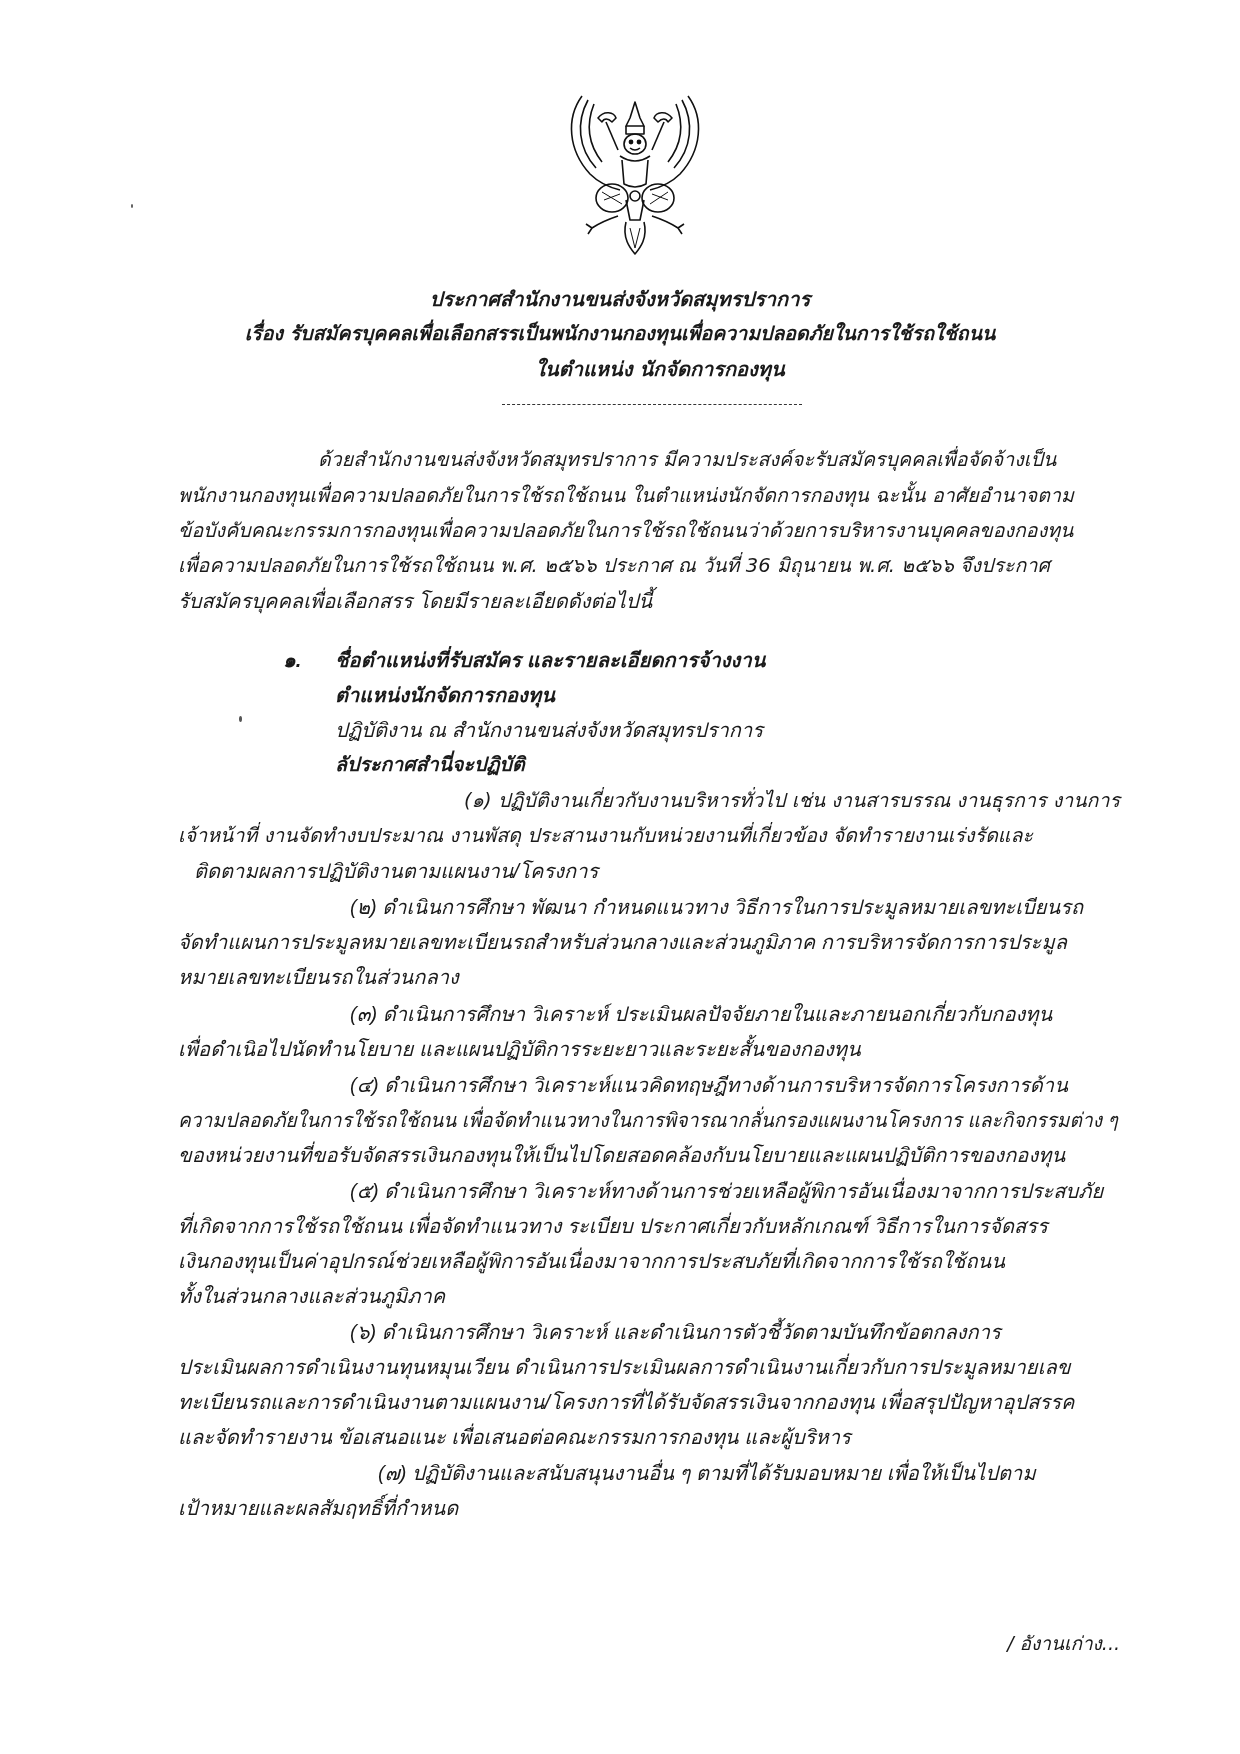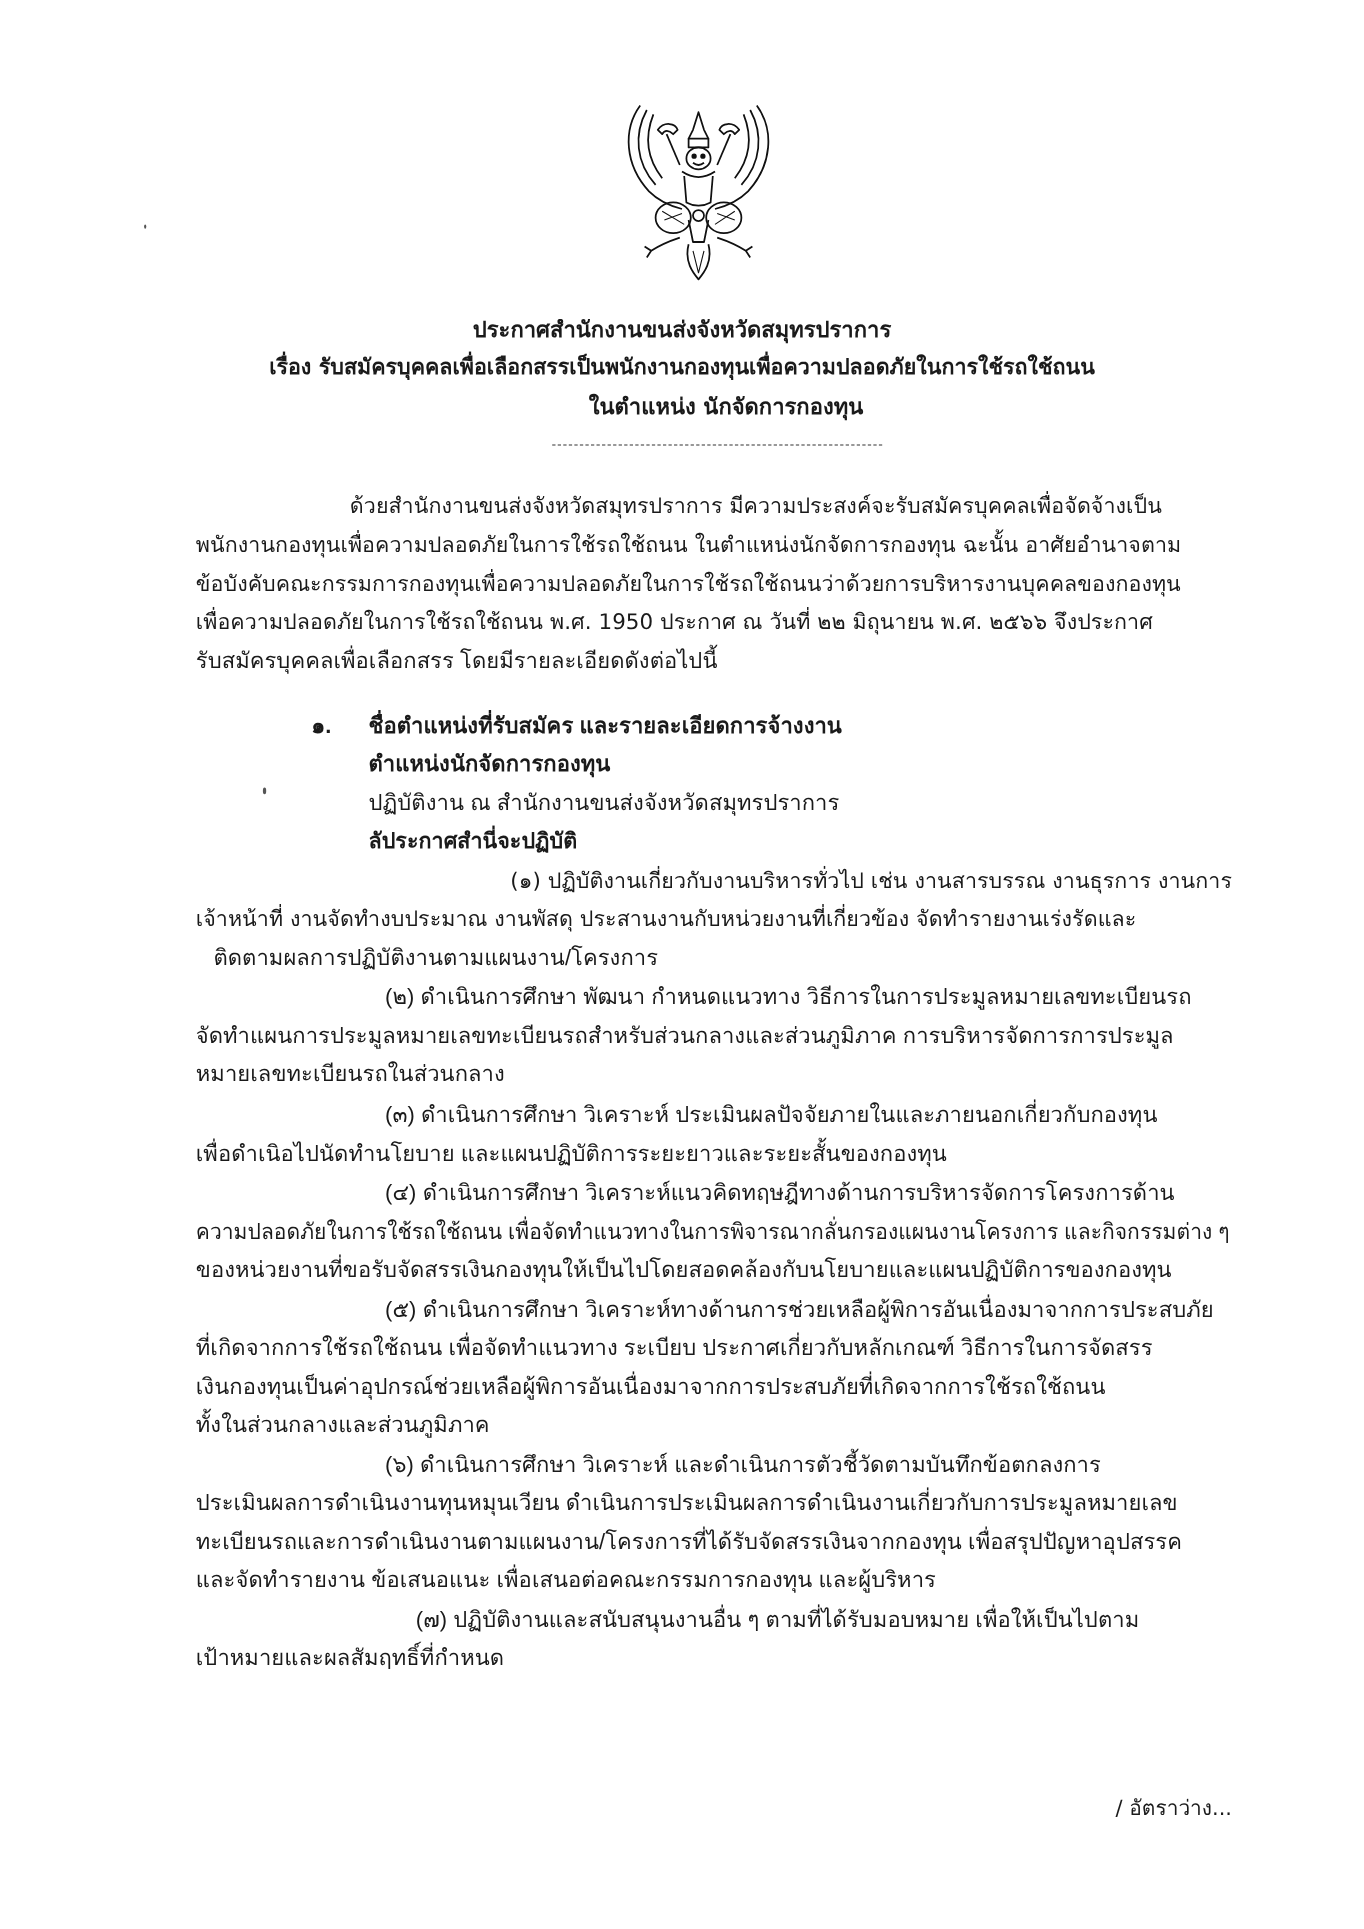--- a/index.html
+++ b/index.html
@@ -1,21 +1,21 @@
 <!DOCTYPE html>
 <html><head>
   <meta charset="utf-8">
   <style>
     html, body { margin: 0; padding: 0; background: #ffffff; }
     body {
       width: 1240px; height: 1754px; position: relative; overflow: hidden;
       font-family: "DejaVu Sans", "Liberation Sans", sans-serif;
       color: #1a1a1a;
     }
-    .page { position: absolute; left: 0; top: 0; width: 1240px; height: 1754px; }
+    .page { position: absolute; left: 0; top: 0; width: 1240px; height: 1754px; font-style: italic; }
     .emblem { position: absolute; left: 560px; top: 88px; width: 150px; height: 170px; }
     .emblem svg { width: 100%; height: 100%; }
     .center-line {
       position: absolute; left: 0; width: 1240px; text-align: center;
       font-size: 20px; font-weight: bold; white-space: nowrap;
     }
     .hdr1 { top: 283px; }
     .hdr2 { top: 318px; }
     .hdr3 { top: 353px; padding-left: 40px; }
     .dash-rule {
@@ -82,21 +82,21 @@
   </div>
 
   <div class="center-line hdr1">ประกาศสำนักงานขนส่งจังหวัดสมุทรปราการ</div>
   <div class="center-line hdr2" style="font-size:19.5px;">เรื่อง  รับสมัครบุคคลเพื่อเลือกสรรเป็นพนักงานกองทุนเพื่อความปลอดภัยในการใช้รถใช้ถนน</div>
   <div class="center-line hdr3">ในตำแหน่ง นักจัดการกองทุน</div>
   <div class="dash-rule"></div>
 
   <div class="line" style="left:318px;top:446px;width:800px;">ด้วยสำนักงานขนส่งจังหวัดสมุทรปราการ มีความประสงค์จะรับสมัครบุคคลเพื่อจัดจ้างเป็น</div>
   <div class="line" style="top:482px;">พนักงานกองทุนเพื่อความปลอดภัยในการใช้รถใช้ถนน ในตำแหน่งนักจัดการกองทุน  ฉะนั้น อาศัยอำนาจตาม</div>
   <div class="line" style="top:517px;">ข้อบังคับคณะกรรมการกองทุนเพื่อความปลอดภัยในการใช้รถใช้ถนนว่าด้วยการบริหารงานบุคคลของกองทุน</div>
-  <div class="line" style="top:552px;">เพื่อความปลอดภัยในการใช้รถใช้ถนน พ.ศ. 1950 ประกาศ ณ วันที่ ๒๒ มิถุนายน พ.ศ. ๒๕๖๖ จึงประกาศ</div>
+  <div class="line" style="top:552px;">เพื่อความปลอดภัยในการใช้รถใช้ถนน พ.ศ. ๒๕๖๖ ประกาศ ณ วันที่ 36 มิถุนายน พ.ศ. ๒๕๖๖ จึงประกาศ</div>
   <div class="line cond" style="top:587px;">รับสมัครบุคคลเพื่อเลือกสรร โดยมีรายละเอียดดังต่อไปนี้</div>
 
   <div class="line cond bold" style="left:283px;top:646px;width:40px;">๑.</div>
   <div class="line cond bold" style="left:335px;top:646px;width:780px;">ชื่อตำแหน่งที่รับสมัคร และรายละเอียดการจ้างงาน</div>
   <div class="line cond bold" style="left:335px;top:681px;width:780px;">ตำแหน่งนักจัดการกองทุน</div>
   <div class="line cond" style="left:335px;top:716px;width:780px;">ปฏิบัติงาน ณ สำนักงานขนส่งจังหวัดสมุทรปราการ</div>
   <div class="line bold" style="left:335px;top:751px;width:780px;">ลัประกาศสำนี่จะปฏิบัติ</div>
 
   <div class="line" style="left:350px;top:787px;width:770px;text-align:right;">(๑) ปฏิบัติงานเกี่ยวกับงานบริหารทั่วไป เช่น งานสารบรรณ งานธุรการ งานการ</div>
   <div class="line" style="top:822px;">เจ้าหน้าที่ งานจัดทำงบประมาณ งานพัสดุ ประสานงานกับหน่วยงานที่เกี่ยวข้อง จัดทำรายงานเร่งรัดและ</div>
@@ -119,14 +119,14 @@
   <div class="line cond" style="top:1282px;">ทั้งในส่วนกลางและส่วนภูมิภาค</div>
 
   <div class="line cond" style="left:350px;top:1318px;width:770px;">(๖) ดำเนินการศึกษา วิเคราะห์ และดำเนินการตัวชี้วัดตามบันทึกข้อตกลงการ</div>
   <div class="line cond" style="top:1353px;">ประเมินผลการดำเนินงานทุนหมุนเวียน ดำเนินการประเมินผลการดำเนินงานเกี่ยวกับการประมูลหมายเลข</div>
   <div class="line cond" style="top:1388px;">ทะเบียนรถและการดำเนินงานตามแผนงาน/โครงการที่ได้รับจัดสรรเงินจากกองทุน เพื่อสรุปปัญหาอุปสรรค</div>
   <div class="line cond" style="top:1423px;">และจัดทำรายงาน ข้อเสนอแนะ  เพื่อเสนอต่อคณะกรรมการกองทุน และผู้บริหาร</div>
 
   <div class="line cond" style="left:350px;top:1459px;width:770px;margin-left:28px;">(๗) ปฏิบัติงานและสนับสนุนงานอื่น ๆ ตามที่ได้รับมอบหมาย เพื่อให้เป็นไปตาม</div>
   <div class="line cond" style="top:1494px;">เป้าหมายและผลสัมฤทธิ์ที่กำหนด</div>
 
-  <div class="footer-next">/ อัตราว่าง...</div>
+  <div class="footer-next">/ อังานเก่าง...</div>
 </div>
 
 </body></html>

